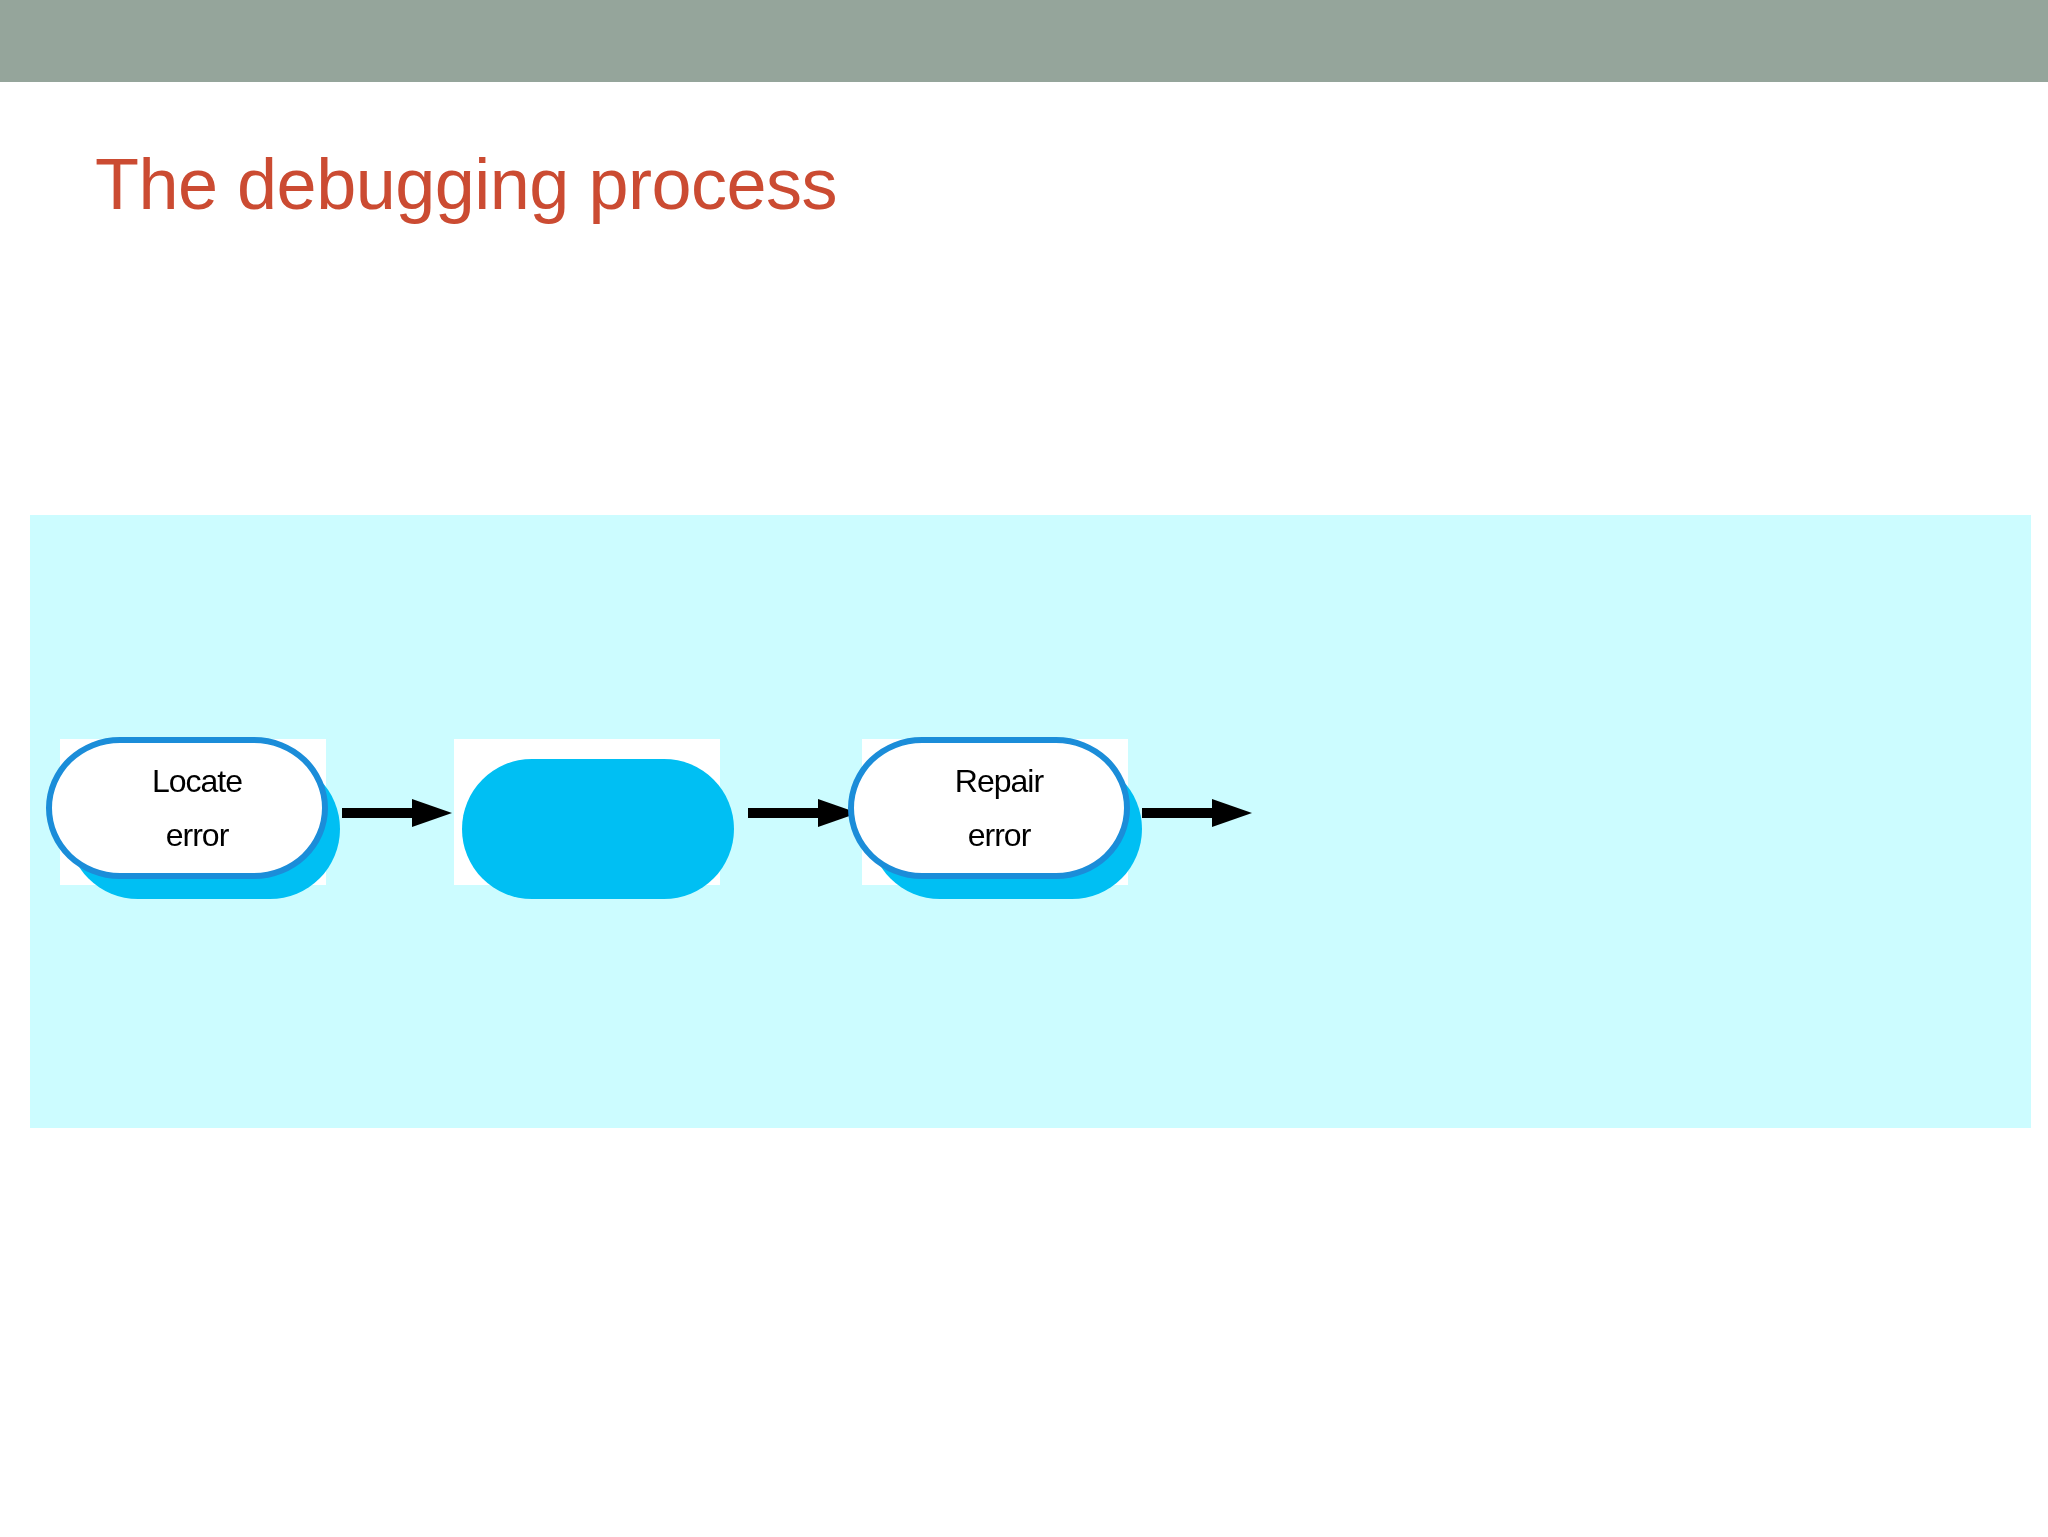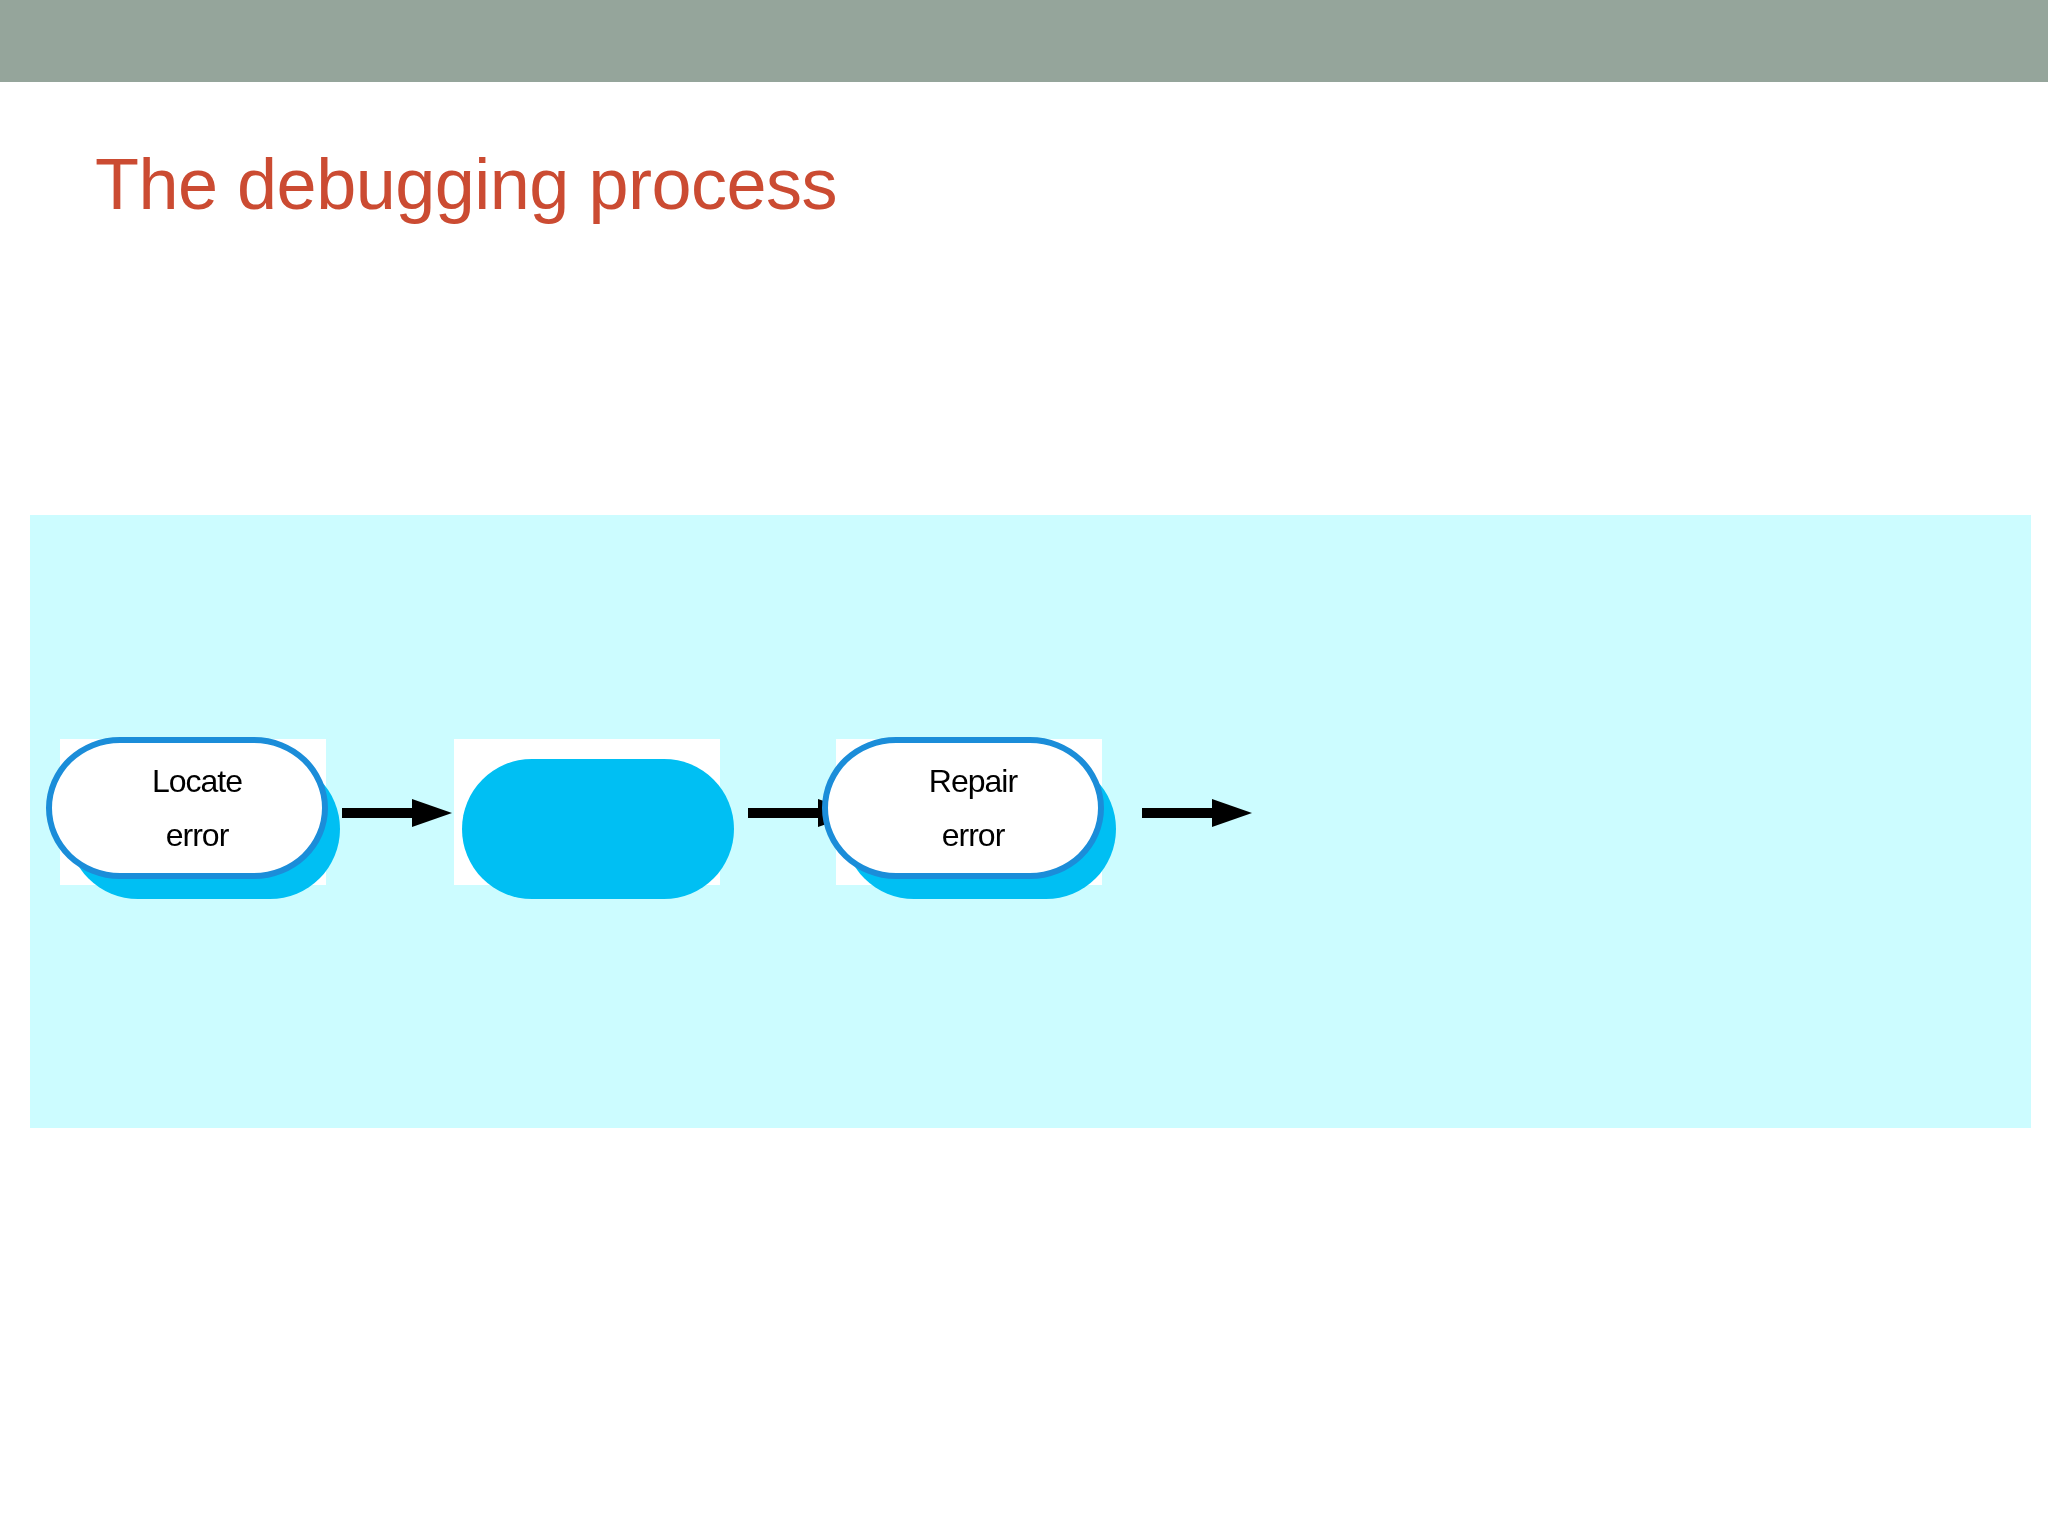--- a/index.html
+++ b/index.html
@@ -157,21 +157,21 @@
   <div class="flow-node" style="left:410px; top:222px;">
     <div class="node-plate"></div>
     <div class="node-shadow"></div>
   </div>
 
   <div class="flow-arrow" style="left:718px; top:278px;">
     <div class="arrow-shaft"></div>
     <div class="arrow-head"></div>
   </div>
 
-  <div class="flow-node" style="left:792px; top:222px;">
+  <div class="flow-node" style="left:818px; top:222px;">
     <div class="node-plate"></div>
     <div class="node-shadow"></div>
     <div class="node-body">
       <div class="node-line">Repair</div>
       <div class="node-line">error</div>
     </div>
   </div>
 
   <div class="flow-arrow" style="left:1112px; top:278px;">
     <div class="arrow-shaft"></div>

